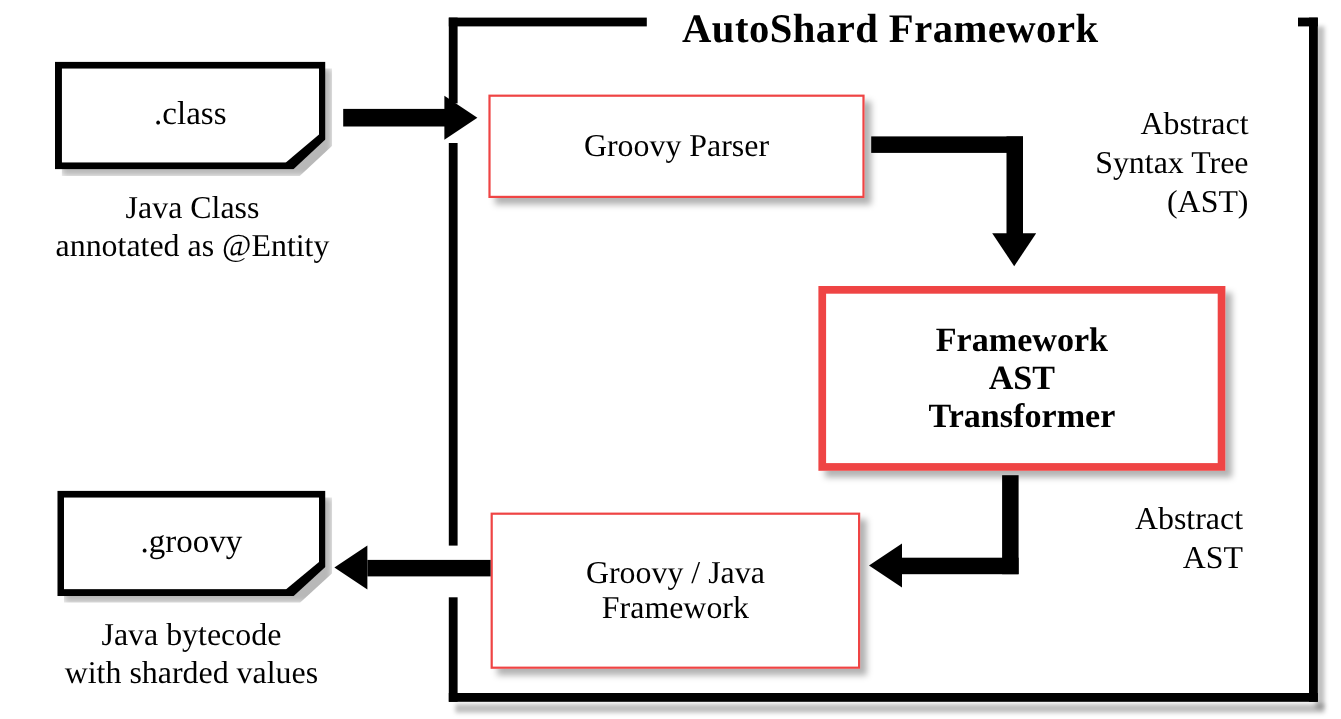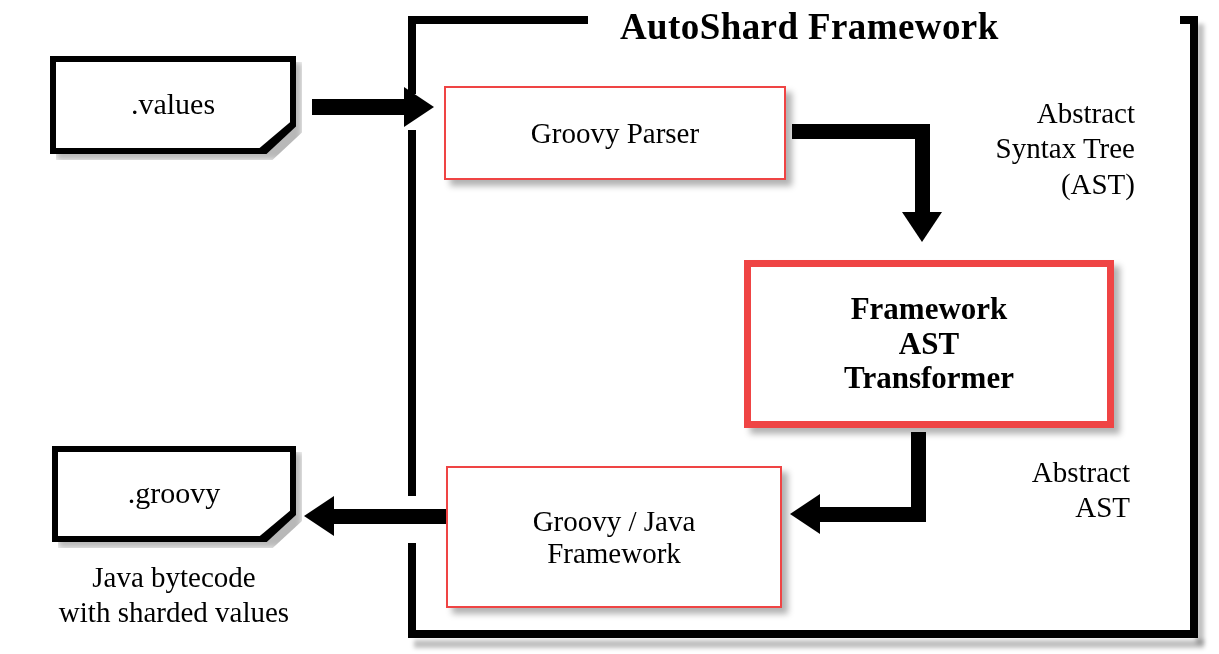--- a/index.html
+++ b/index.html
@@ -158,23 +158,25 @@
 
     <div class="fw-seg" style="left:408px; top:543px; width:8px; height:95px;"></div>
   </div>
 
   <div class="fw-title" style="left:620px; top:8px;">AutoShard Framework</div>
 
   <div>
     <div class="doc-shadow" style="left:56px; top:62px; width:246px; height:98px;"></div>
     <div class="doc-shape" style="left:50px; top:56px; width:246px; height:98px;">
       <div class="doc-inner" style="left:6px; top:6px; width:234px; height:86px;"></div>
-      <div class="doc-text" style="left:0; top:33px;">.values</div>
+      <div class="doc-text" style="left:0; top:33px;">.class</div>
     </div>
   </div>
+  <div class="caption" style="left:0px; top:172px; width:350px;">Java Class
+annotated as @Entity</div>
 
   <div>
     <div class="doc-shadow" style="left:58px; top:452px; width:244px; height:96px;"></div>
     <div class="doc-shape" style="left:52px; top:446px; width:244px; height:96px;">
       <div class="doc-inner" style="left:6px; top:6px; width:232px; height:84px;"></div>
       <div class="doc-text" style="left:0; top:32px;">.groovy</div>
     </div>
   </div>
   <div class="caption" style="left:0px; top:560px; width:348px;">Java bytecode
 with sharded values</div>

